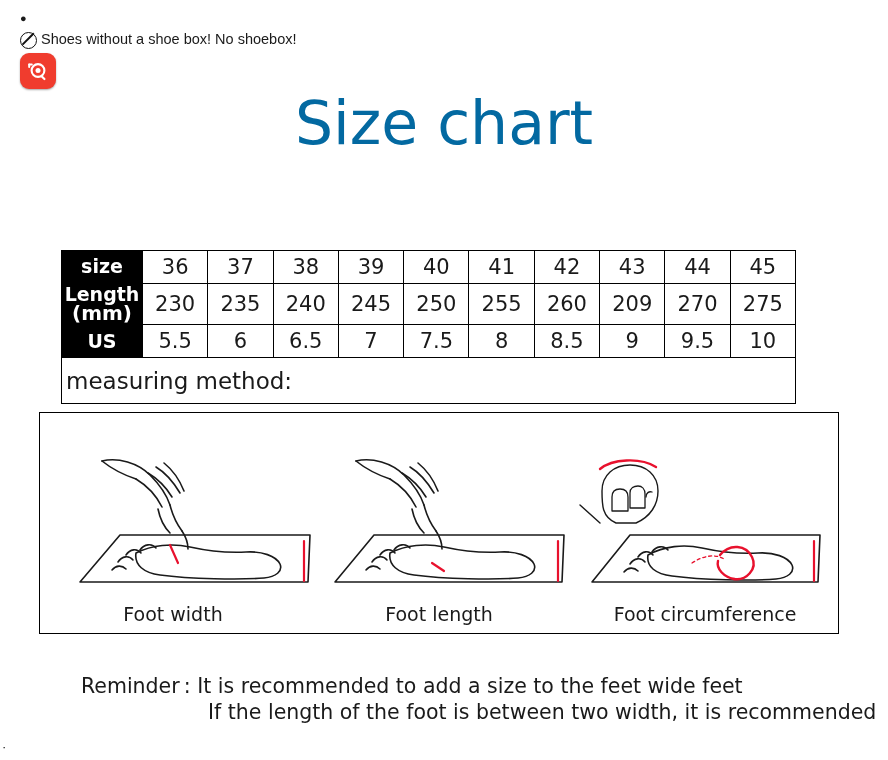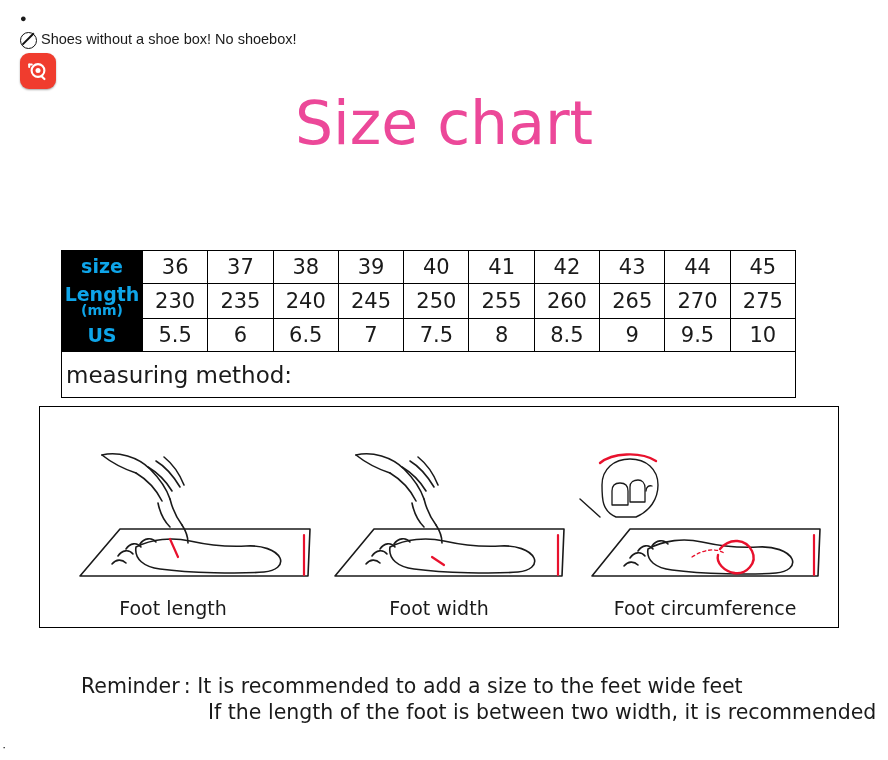--- a/index.html
+++ b/index.html
@@ -65,21 +65,21 @@
     box-shadow: 0 1px 2px rgba(0,0,0,.35);
     display: flex;
     align-items: center;
     justify-content: center;
   }
   .lens-badge svg { display: block; }
 
   
   .title {
     text-align: center;
-    color: #ec4899;
+    color: #0369a1;
     font-size: 60px;
     font-weight: 400;
     letter-spacing: 0px;
     margin: 38px 0 0 0;
     font-family: "DejaVu Sans", sans-serif;
   }
 
   
   .chart-wrap {
     position: absolute;
@@ -96,28 +96,28 @@
   table.size-table td {
     border: 1.5px solid #000;
     text-align: center;
     font-size: 21px;
     height: 30px;
     padding: 1px 0;
     font-family: "DejaVu Sans", sans-serif;
   }
   table.size-table td.rowhead {
     background: #000;
-    color: #0ea5e9;
+    color: #ffffff;
     font-weight: bold;
     font-size: 19px;
     width: 80px;
   }
   table.size-table td.rowhead small {
     display: block;
-    font-size: 14px;
+    font-size: 20px;
     font-weight: bold;
     line-height: 1;
     margin-top: -1px;
   }
   table.size-table td.rowhead .lbl {
     display: block;
     line-height: 1.02;
   }
 
   
@@ -234,21 +234,21 @@
           <span class="lbl">Length</span>
           <small>(mm)</small>
         </td>
         <td>230</td>
         <td>235</td>
         <td>240</td>
         <td>245</td>
         <td>250</td>
         <td>255</td>
         <td>260</td>
-        <td>265</td>
+        <td>209</td>
         <td>270</td>
         <td>275</td>
       </tr>
       <tr>
         <td class="rowhead">
           <span class="lbl">US</span>
         </td>
         <td>5.5</td>
         <td>6</td>
         <td>6.5</td>
@@ -343,22 +343,22 @@
         <g stroke="#e8112d" stroke-width="1.3" stroke-dasharray="3 3">
           <path d="M652 150 C664 142 676 141 684 146"></path>
         </g>
         <g stroke="#e8112d" stroke-width="2.2">
           <path d="M774 128 L774 168"></path>
         </g>
       </g>
     </svg>
 
     <div class="fig-labels">
+      <div>Foot width</div>
       <div>Foot length</div>
-      <div>Foot width</div>
       <div>Foot circumference</div>
     </div>
   </div>
 </div>
 
 <div class="reminder">
   <div class="rem-head">
     <span>Reminder :</span>
     <span>It is recommended to add a size to the feet wide feet</span>
   </div>

